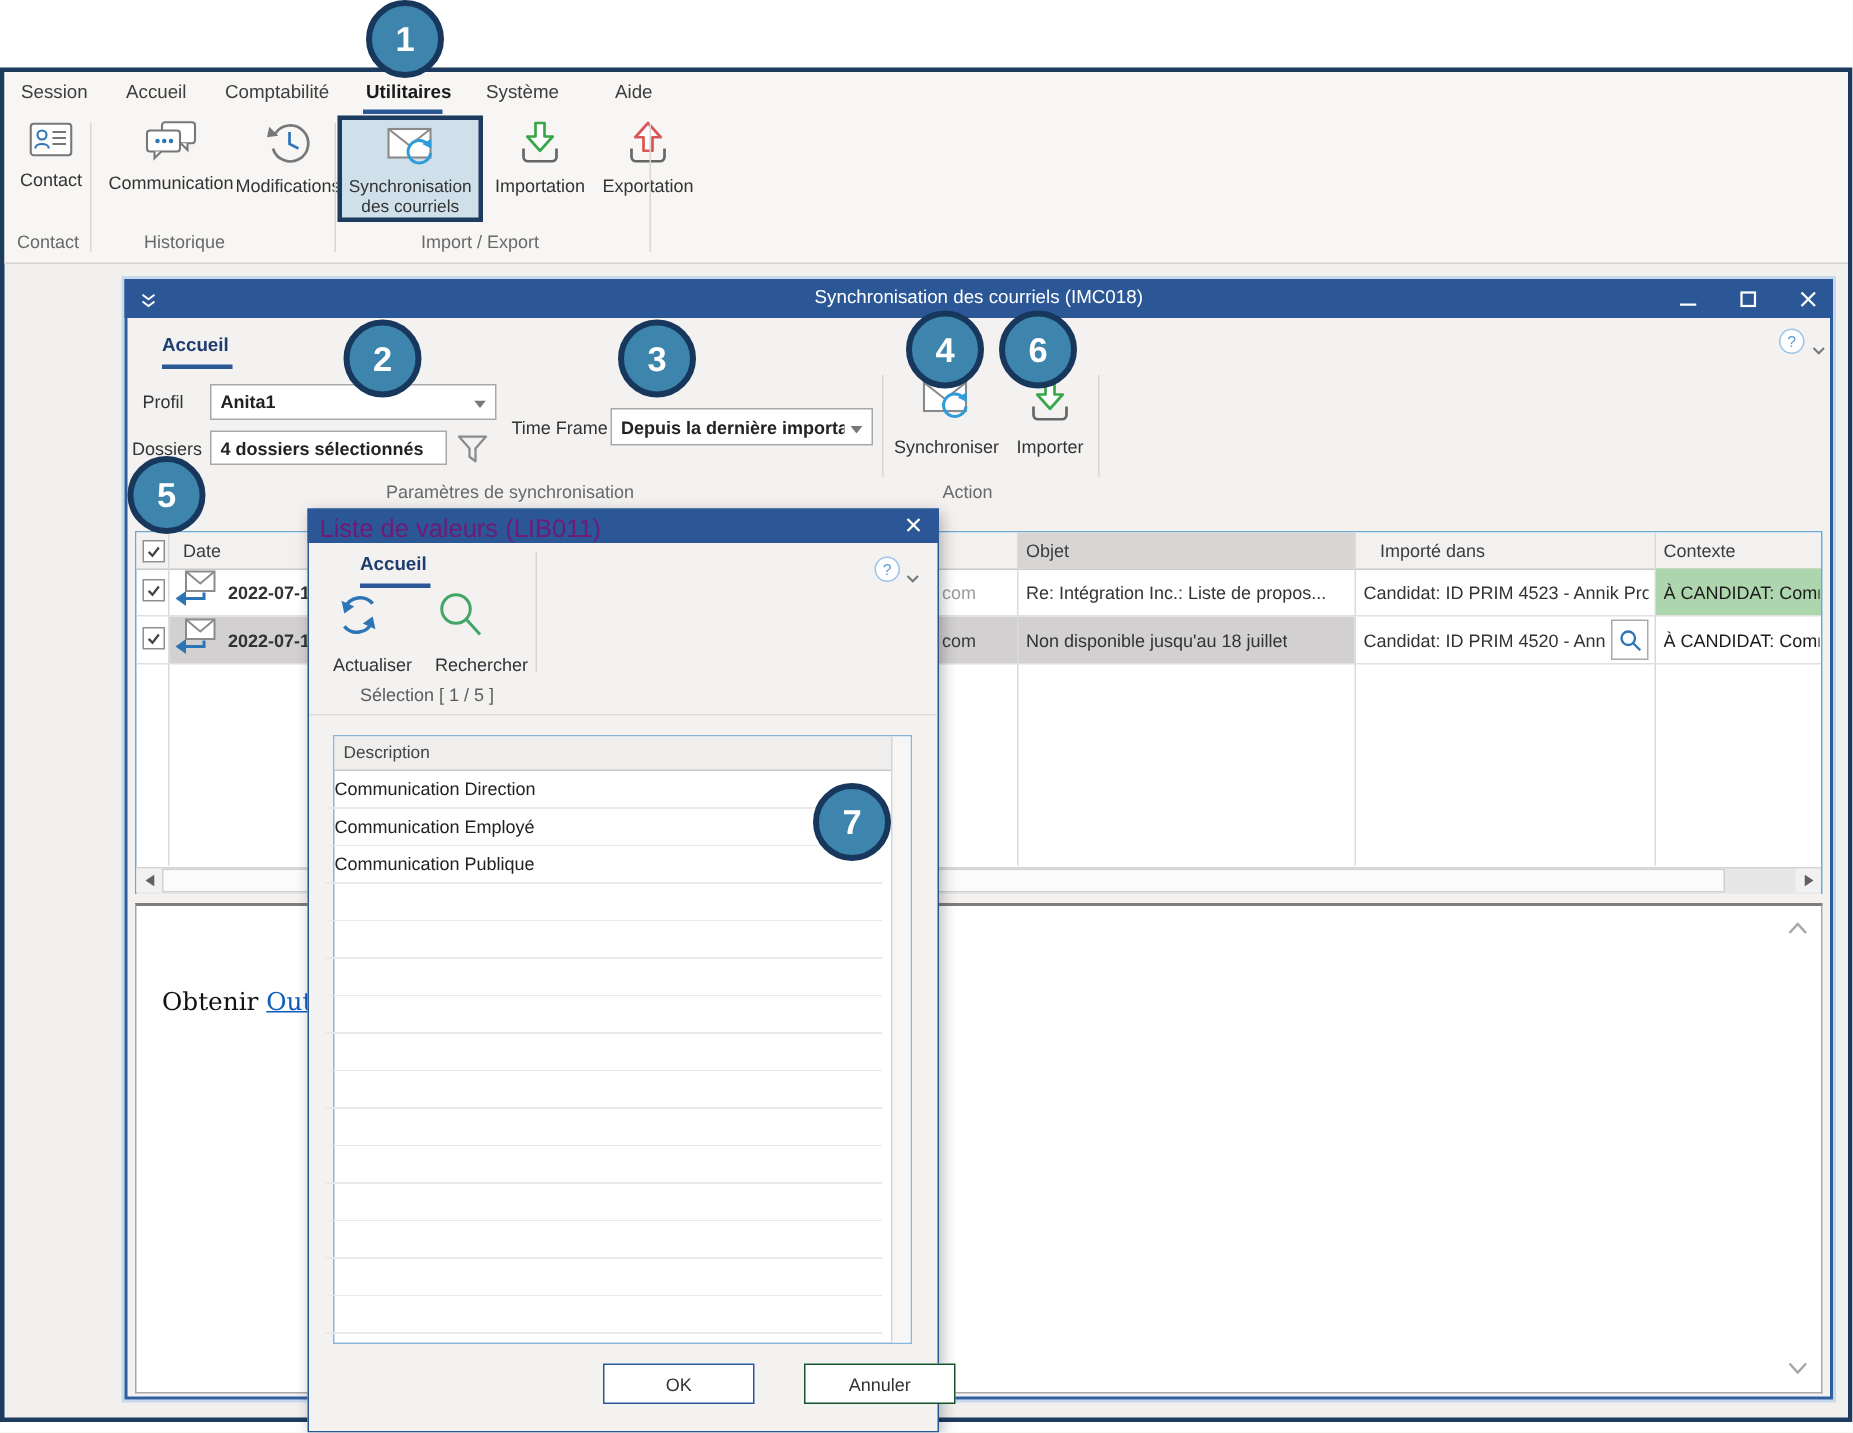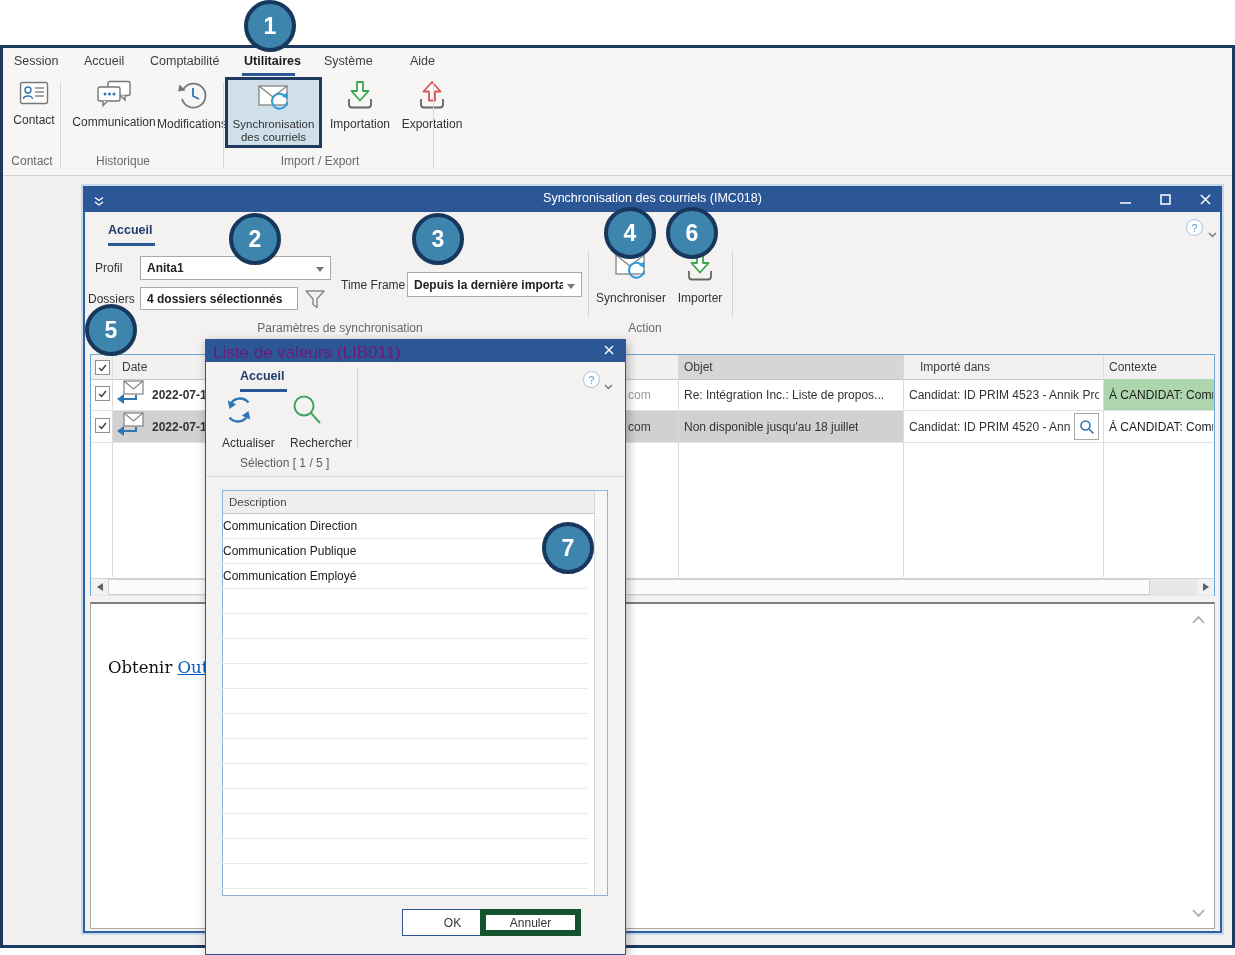--- a/index.html
+++ b/index.html
@@ -141,21 +141,21 @@
                    border-bottom:1px solid #c9c9c9;z-index:12;font-size:11.5px;color:#444;
                    display:flex;align-items:center;padding-left:6px;box-sizing:content-box}
   #lov-scrollcol{position:absolute;left:594px;top:491px;width:13px;height:404px;border-left:1px solid #d5d5d5;
                  background:#f6f6f6;box-sizing:border-box;z-index:12}
   #lov-rows{position:absolute;left:217px;top:514px;width:371px;height:381px;z-index:12;
             background:repeating-linear-gradient(to bottom,transparent 0 24px,#e9e9e9 24px 25px)}
   .lov-item{height:25px;line-height:25px;padding-left:6px;font-size:12px;color:#222;white-space:nowrap}
   .dlg-btn{position:absolute;top:909px;width:101px;height:27px;background:#fff;display:flex;align-items:center;
            justify-content:center;font-size:12px;color:#333;z-index:11;box-sizing:border-box}
   #lov-ok{left:402px;border:1px solid #2b5797}
-  #lov-cancel{left:480px;border:6px solid #14532d}
+  #lov-cancel{left:536px;border:1px solid #14532d}
   
   .callout{position:absolute;width:44px;height:44px;border-radius:50%;background:#3d85ad;
            border:4px solid #17375c;color:#fff;font-weight:700;font-size:23px;display:flex;
            align-items:center;justify-content:center;z-index:30}
   #co1{left:244px;top:0px}
   #co2{left:229px;top:213px}
   #co3{left:412px;top:213px}
   #co4{left:604px;top:207px}
   #co6{left:666px;top:207px}
   #co5{left:85px;top:304px}
@@ -462,22 +462,22 @@
   <span>Rechercher</span>
 </div>
 <div id="lov-sep"></div>
 <div id="lov-group">Sélection [ 1 / 5 ]</div>
 <div id="lov-div"></div>
 <div id="lov-list"></div>
 <div id="lov-list-header">Description</div>
 <div id="lov-scrollcol"></div>
 <div id="lov-rows">
   <div class="lov-item">Communication Direction</div>
+  <div class="lov-item">Communication Employé</div>
   <div class="lov-item">Communication Publique</div>
-  <div class="lov-item">Communication Employé</div>
 </div>
 <div class="dlg-btn" id="lov-ok">OK</div>
 <div class="dlg-btn" id="lov-cancel">Annuler</div>
 
 <div class="callout" id="co1">
     <span>1</span>
   </div>
 <div class="callout" id="co2">
     <span>2</span>
   </div>

